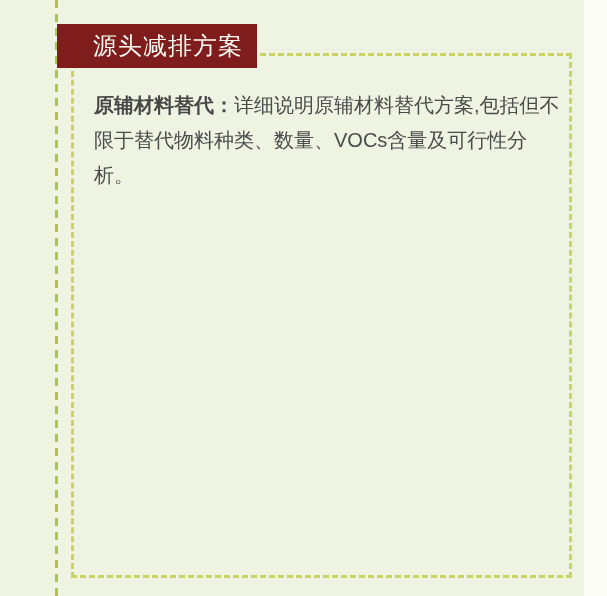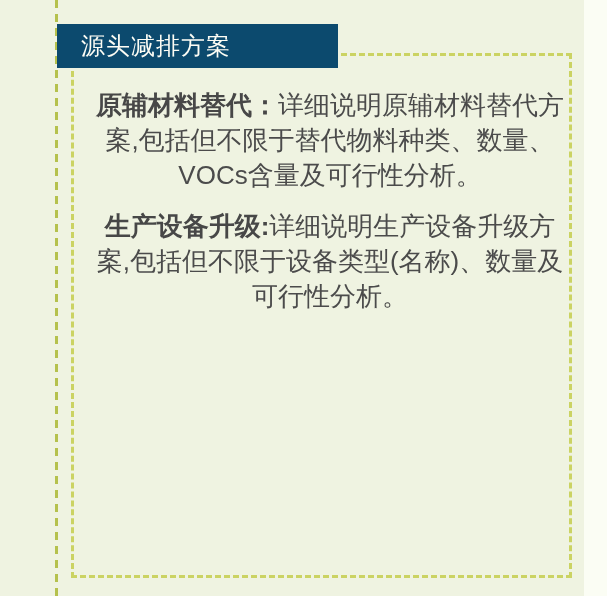--- a/index.html
+++ b/index.html
@@ -41,44 +41,43 @@
     position: absolute;
     left: 71px;
     top: 53px;
     width: 501px;
     height: 525px;
     box-sizing: border-box;
     border: 3px dashed #cbd363;
     padding: 32px 3px 0 20px;
   }
   .section {
-    font-size: 26px;
+    font-size: 20px;
     line-height: 35px;
     color: #4b4b4b;
     font-weight: 500;
     margin: 0 0 16px 0;
     letter-spacing: 0;
-    text-align: center;
   }
   .section .title {
     font-weight: 700;
     color: #474747;
   }
   
   .badge {
     position: absolute;
     left: 57px;
     top: 24px;
-    width: 281px;
+    width: 200px;
     height: 44px;
-    background: #0c4a6e;
+    background: #7f1d1d;
     display: flex;
     align-items: center;
     box-sizing: border-box;
-    padding-left: 24px;
+    padding-left: 36px;
   }
   .badge .badge-label {
     color: #fdfdf5;
     font-size: 24px;
     font-weight: 500;
     letter-spacing: 1px;
   }
 </style>
 </head>
 <body>
@@ -89,23 +88,20 @@
 
   <div class="guide-line"></div>
 
   <div class="panel">
 
     <p class="section">
       <span class="title">原辅材料替代：</span><span class="body-text">详细说明原辅材料替代方案,包括但不限于替代物料种类、数量、VOCs含量及可行性分析。</span>
     </p>
 
 
-    <p class="section">
-      <span class="title">生产设备升级:</span><span class="body-text">详细说明生产设备升级方案,包括但不限于设备类型(名称)、数量及可行性分析。</span>
-    </p>
 
 
   </div>
 
   <div class="badge">
     <span class="badge-label">源头减排方案</span>
   </div>
 
 </div>
 

